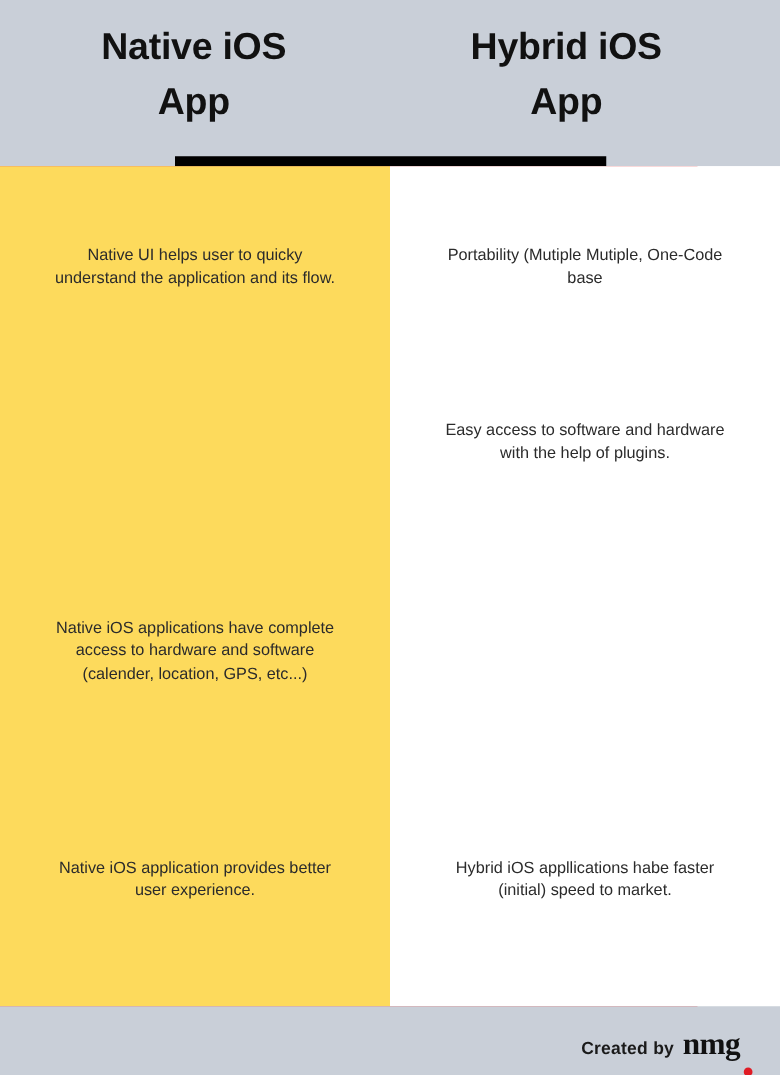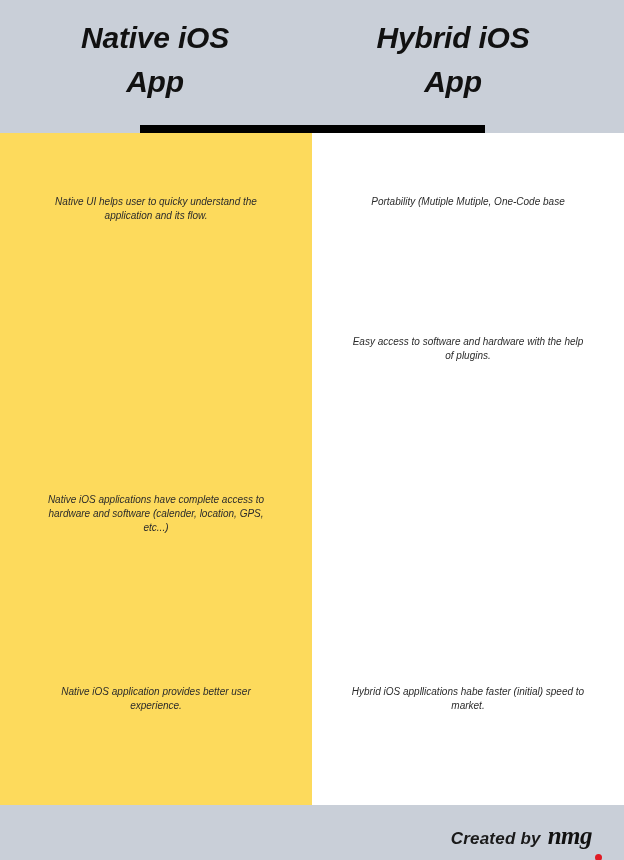--- a/index.html
+++ b/index.html
@@ -11,21 +11,20 @@
     height: 860px;
     background: #ffffff;
     font-family: "Liberation Sans", sans-serif;
     overflow: hidden;
   }
   .infographic {
     position: relative;
     width: 558px;
     height: 860px;
     background: #ef4444;
-    font-style: italic;
   }
 
   
   .header {
     position: absolute;
     left: 0;
     top: 0;
     width: 624px;
     height: 133px;
     background: #c9cfd8;
@@ -81,21 +80,21 @@
     background: #ffffff;
   }
   .cell {
     position: absolute;
     left: 0;
     width: 312px;
     box-sizing: border-box;
     padding: 0 38px;
     text-align: center;
     font-family: "Liberation Sans", sans-serif;
-    font-size: 10px;
+    font-size: 13px;
     line-height: 1.42;
     color: #2b2b2b;
   }
   
   .cell.r1 { top: 62px; }
   .cell.r2 { top: 202px; }
   .cell.r3 { top: 360px; }
   .cell.r4 { top: 552px; }
   
   .col.right .cell.r3 { top: 370px; }
@@ -112,21 +111,21 @@
   .credit {
     position: absolute;
     right: 22px;
     top: 18px;
     display: flex;
     align-items: baseline;
     gap: 7px;
   }
   .credit-text {
     font-family: "Liberation Sans", sans-serif;
-    font-size: 17px;
+    font-size: 14px;
     font-weight: bold;
     color: #1a1a1a;
     letter-spacing: 0.2px;
   }
   .credit-logo {
     font-family: "Liberation Serif", serif;
     font-size: 25px;
     font-weight: bold;
     color: #111111;
     line-height: 1;

